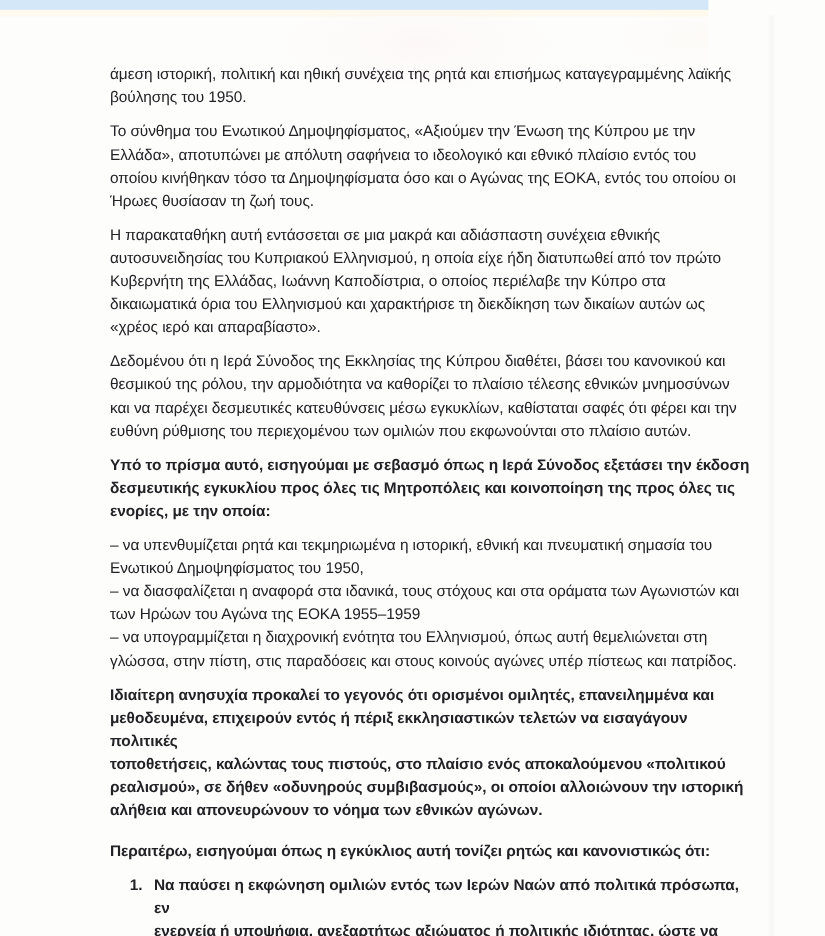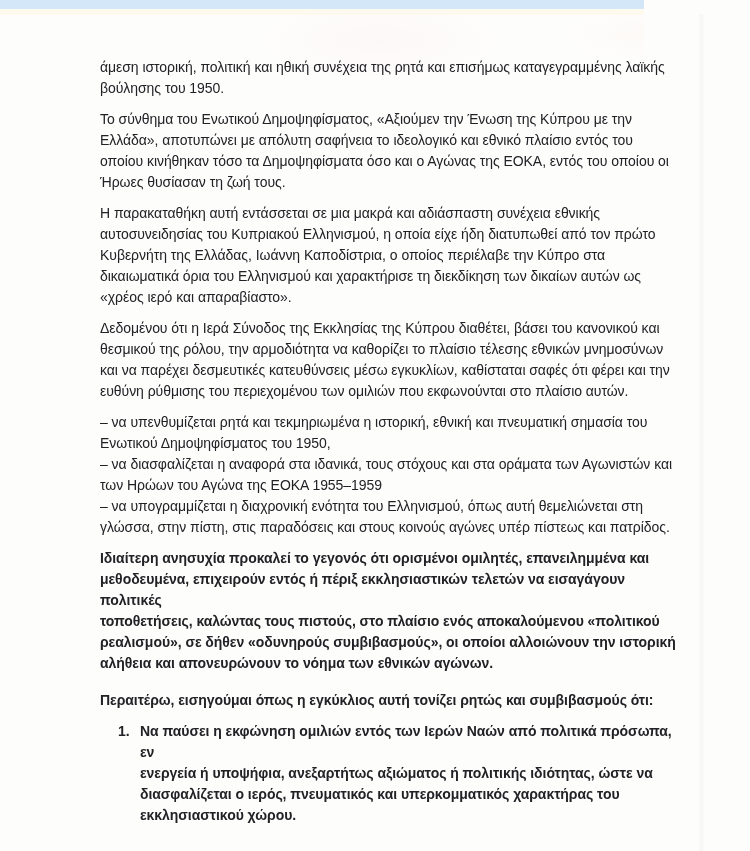--- a/index.html
+++ b/index.html
@@ -97,35 +97,38 @@
 αυτοσυνειδησίας του Κυπριακού Ελληνισμού, η οποία είχε ήδη διατυπωθεί από τον πρώτο
 Κυβερνήτη της Ελλάδας, Ιωάννη Καποδίστρια, ο οποίος περιέλαβε την Κύπρο στα
 δικαιωματικά όρια του Ελληνισμού και χαρακτήρισε τη διεκδίκηση των δικαίων αυτών ως
 «χρέος ιερό και απαραβίαστο».</p>
 
     <p class="para">Δεδομένου ότι η Ιερά Σύνοδος της Εκκλησίας της Κύπρου διαθέτει, βάσει του κανονικού και
 θεσμικού της ρόλου, την αρμοδιότητα να καθορίζει το πλαίσιο τέλεσης εθνικών μνημοσύνων
 και να παρέχει δεσμευτικές κατευθύνσεις μέσω εγκυκλίων, καθίσταται σαφές ότι φέρει και την
 ευθύνη ρύθμισης του περιεχομένου των ομιλιών που εκφωνούνται στο πλαίσιο αυτών.</p>
 
+    <p class="para bold">Υπό το πρίσμα αυτό, εισηγούμαι με σεβασμό όπως η Ιερά Σύνοδος εξετάσει την έκδοση
+δεσμευτικής εγκυκλίου προς όλες τις Μητροπόλεις και κοινοποίηση της προς όλες τις
+ενορίες, με την οποία:</p>
 
     <p class="para">– να υπενθυμίζεται ρητά και τεκμηριωμένα η ιστορική, εθνική και πνευματική σημασία του
 Ενωτικού Δημοψηφίσματος του 1950,
 – να διασφαλίζεται η αναφορά στα ιδανικά, τους στόχους και στα οράματα των Αγωνιστών και
 των Ηρώων του Αγώνα της ΕΟΚΑ 1955–1959
 – να υπογραμμίζεται η διαχρονική ενότητα του Ελληνισμού, όπως αυτή θεμελιώνεται στη
 γλώσσα, στην πίστη, στις παραδόσεις και στους κοινούς αγώνες υπέρ πίστεως και πατρίδος.</p>
 
     <p class="para bold gap-after">Ιδιαίτερη ανησυχία προκαλεί το γεγονός ότι ορισμένοι ομιλητές, επανειλημμένα και
 μεθοδευμένα, επιχειρούν εντός ή πέριξ εκκλησιαστικών τελετών να εισαγάγουν πολιτικές
 τοποθετήσεις, καλώντας τους πιστούς, στο πλαίσιο ενός αποκαλούμενου «πολιτικού
 ρεαλισμού», σε δήθεν «οδυνηρούς συμβιβασμούς», οι οποίοι αλλοιώνουν την ιστορική
 αλήθεια και απονευρώνουν το νόημα των εθνικών αγώνων.</p>
 
-    <p class="para bold">Περαιτέρω, εισηγούμαι όπως η εγκύκλιος αυτή τονίζει ρητώς και συμβιβασμούς ότι:</p>
+    <p class="para bold">Περαιτέρω, εισηγούμαι όπως η εγκύκλιος αυτή τονίζει ρητώς και κανονιστικώς ότι:</p>
 
     <div class="numbered-item">
       <span class="num">1.</span>
       <p class="item-text">Να παύσει η εκφώνηση ομιλιών εντός των Ιερών Ναών από πολιτικά πρόσωπα, εν
 ενεργεία ή υποψήφια, ανεξαρτήτως αξιώματος ή πολιτικής ιδιότητας, ώστε να
 διασφαλίζεται ο ιερός, πνευματικός και υπερκομματικός χαρακτήρας του
 εκκλησιαστικού χώρου.</p>
     </div>
 
   </div>

